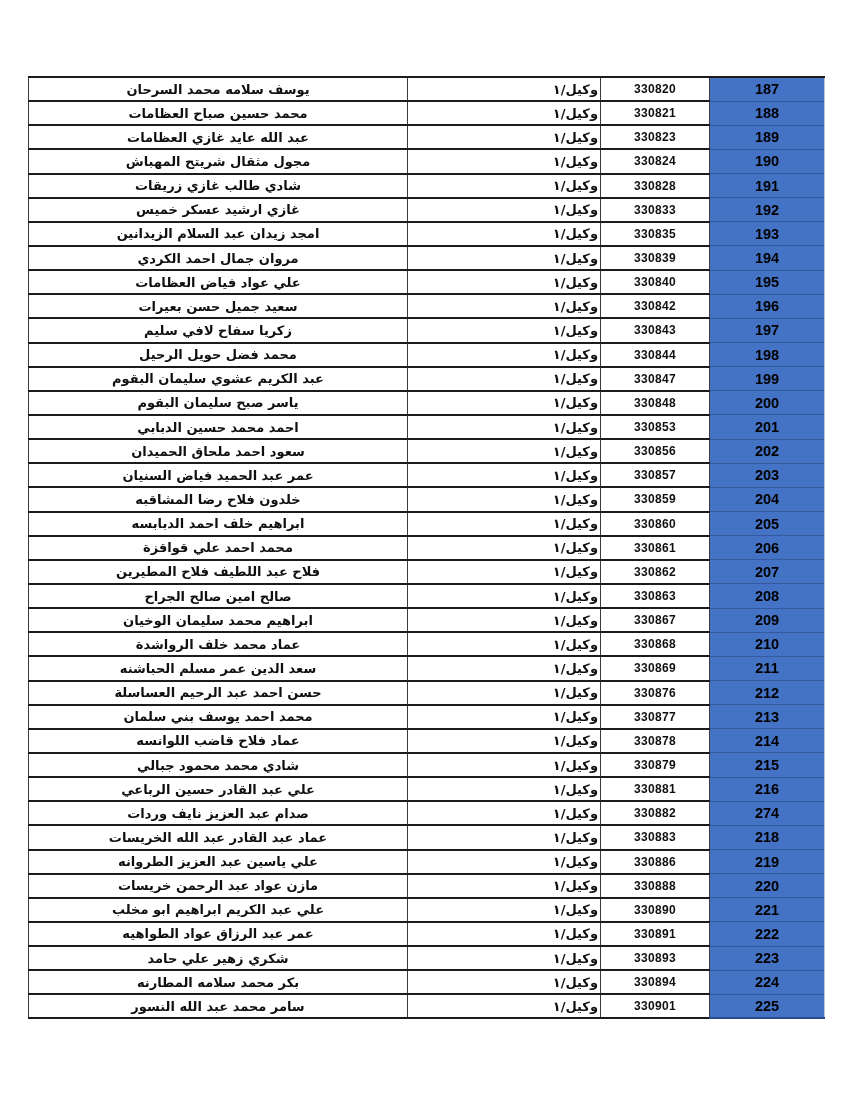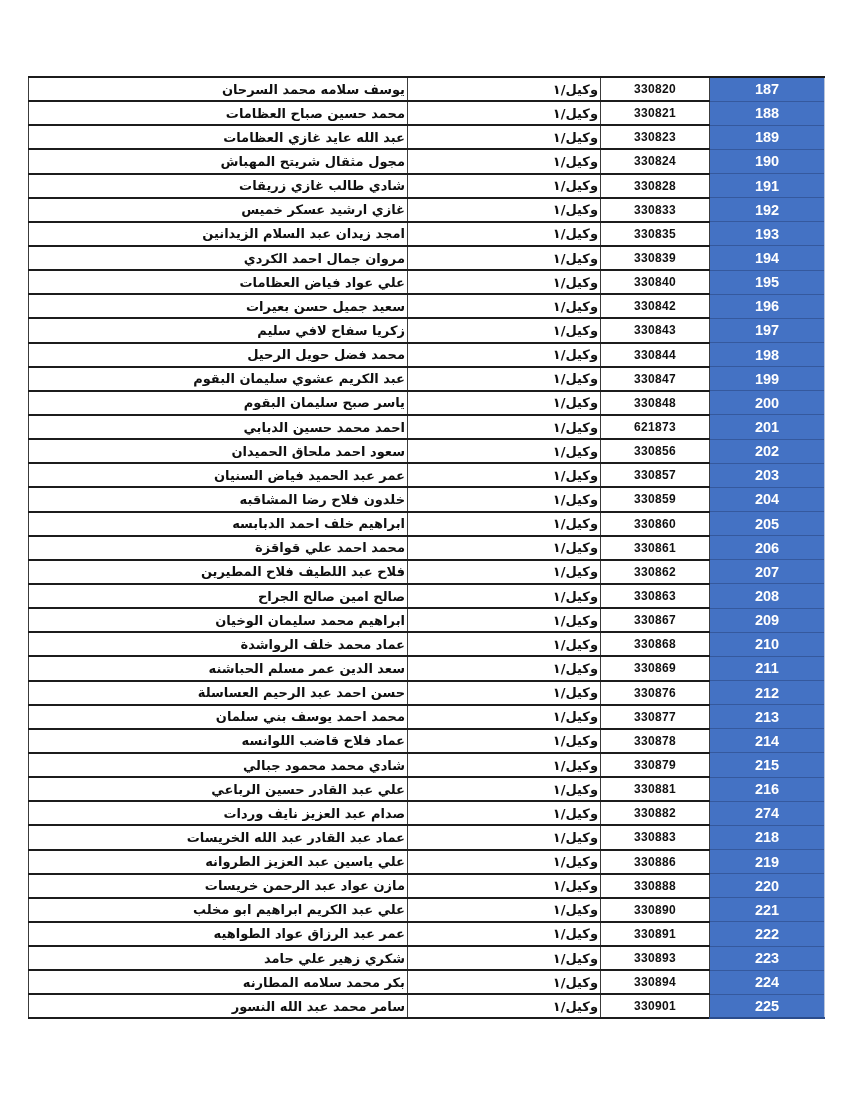--- a/index.html
+++ b/index.html
@@ -40,35 +40,34 @@
     padding: 0 2px;
   }
   
   td.c-name, td.c-rank, td.c-id { border-top: 2px solid #1c1c1c; }
   tr.row:last-child td.c-name,
   tr.row:last-child td.c-rank,
   tr.row:last-child td.c-id { border-bottom: 2px solid #1c1c1c; }
   td.c-name {
     font-size: 13px;
     font-family: "DejaVu Sans", "Liberation Sans", sans-serif;
-    text-align: right;
   }
   td.c-rank {
     font-size: 13px;
     font-family: "DejaVu Sans", "Liberation Sans", sans-serif;
     text-align: right;
   }
   td.c-id {
     font-size: 12px;
     letter-spacing: 0.3px;
     font-family: Liberation Sans, sans-serif;
   }
   td.c-seq {
     background: #4472c4;
-    color: #ffffff;
+    color: #000000;
     font-size: 14.5px;
     font-family: "Liberation Sans", "DejaVu Sans", sans-serif;
     border-top: 1px solid #35599e;
     border-left: 1px solid #3c3c3c;
     border-right: 1px solid #b9c4da;
   }
   tr.row:first-child td.c-seq { border-top: 2px solid #1c1c1c; }
   tr.row:last-child td.c-seq { border-bottom: 2px solid #2b4c8c; }
 </style>
 </head>
@@ -163,21 +162,21 @@
     <td class="c-name">عبد الكريم عشوي سليمان البقوم</td>
   </tr>
           <tr class="row">
     <td class="c-seq">200</td>
     <td class="c-id">330848</td>
     <td class="c-rank">وكيل/١</td>
     <td class="c-name">ياسر صبح سليمان البقوم</td>
   </tr>
           <tr class="row">
     <td class="c-seq">201</td>
-    <td class="c-id">621873</td>
+    <td class="c-id">330853</td>
     <td class="c-rank">وكيل/١</td>
     <td class="c-name">احمد محمد حسين الدبابي</td>
   </tr>
           <tr class="row">
     <td class="c-seq">202</td>
     <td class="c-id">330856</td>
     <td class="c-rank">وكيل/١</td>
     <td class="c-name">سعود احمد ملحاق الحميدان</td>
   </tr>
           <tr class="row">

